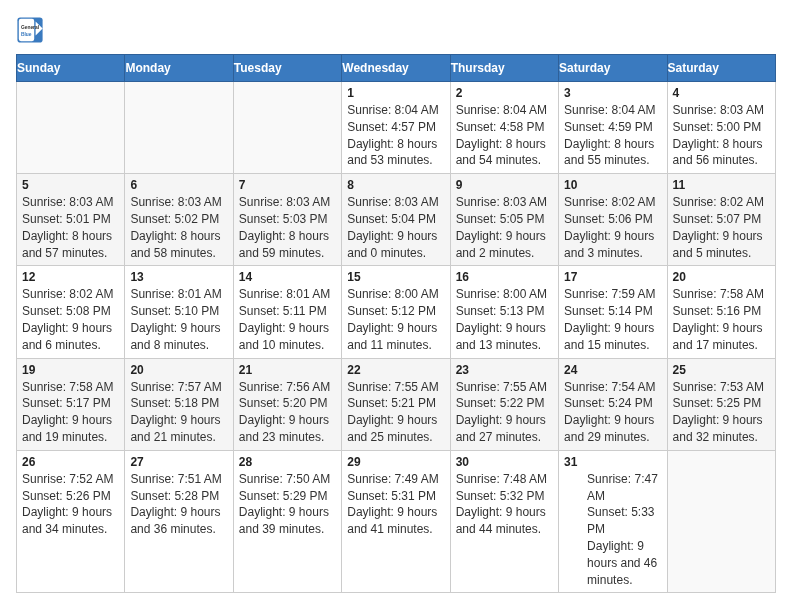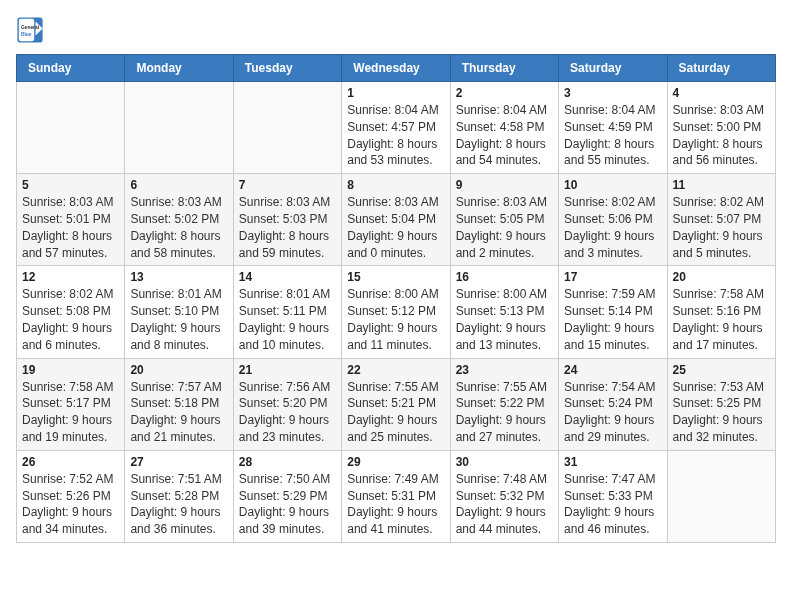--- a/index.html
+++ b/index.html
@@ -32,21 +32,21 @@
     table {
       width: 100%;
       border-collapse: collapse;
       table-layout: fixed;
     }
     thead tr th {
       background-color: #3a7abf;
       color: #fff;
       font-size: 12px;
       font-weight: bold;
-      padding: 6px 11px;
+      padding: 6px 0;
       text-align: left;
       border: 1px solid #2e6099;
     }
     tbody tr td {
       border: 1px solid #ccc;
       vertical-align: top;
       padding: 4px 5px;
       font-size: 10.5px;
       color: #222;
       height: 80px;
@@ -289,20 +289,20 @@
 Daylight: 9 hours and 41 minutes.</div>
         </td>
         <td>
           <span class="day-num">30</span>
           <div class="day-detail" style="white-space: pre-line;">Sunrise: 7:48 AM
 Sunset: 5:32 PM
 Daylight: 9 hours and 44 minutes.</div>
         </td>
         <td>
           <span class="day-num">31</span>
-          <div class="day-detail" style="white-space: pre-line;">Sunrise: 7:47 AM
+          <div class="day-detail" style="white-space: pre-line; margin-left: 23px;">Sunrise: 7:47 AM
 Sunset: 5:33 PM
 Daylight: 9 hours and 46 minutes.</div>
         </td>
         <td class="empty-cell"></td>
       </tr>
     </tbody>
 </table>
 
 </body></html>

